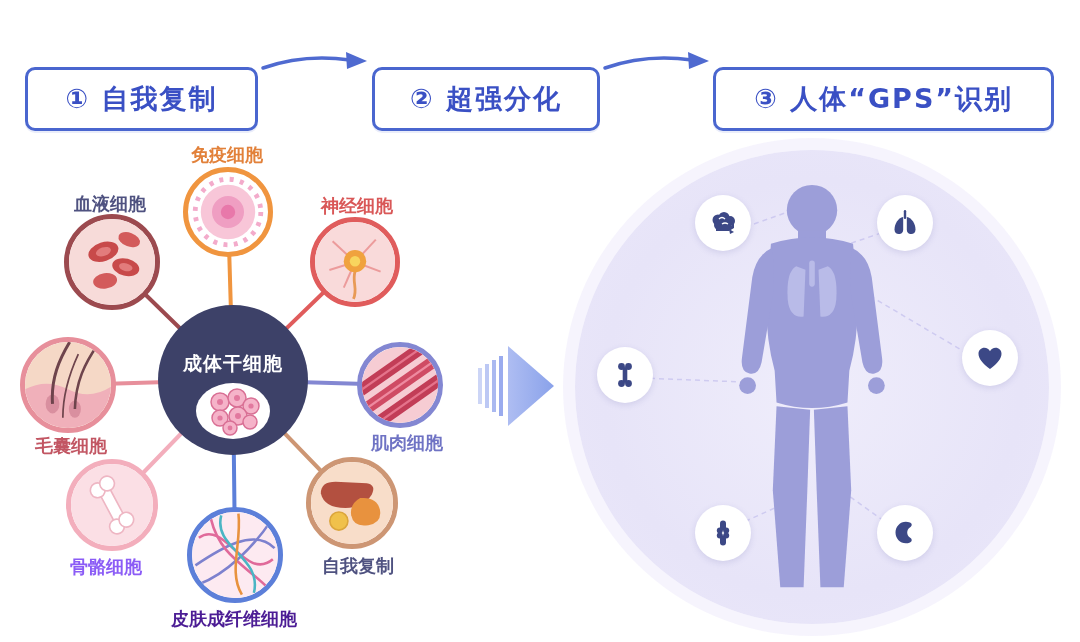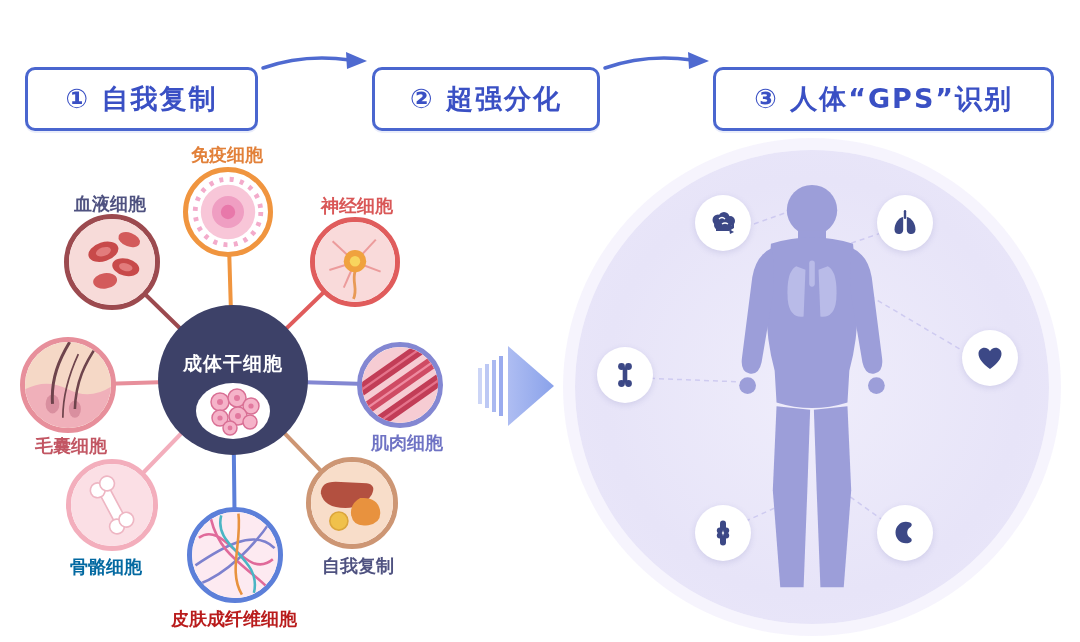--- a/index.html
+++ b/index.html
@@ -201,21 +201,21 @@
       <rect width="100" height="100" fill="#fbdfe5"></rect>
       <g transform="rotate(-28 50 50)" fill="#ffffff" stroke="#eeb6c3" stroke-width="2">
         <rect x="43" y="26" width="14" height="48" rx="7"></rect>
         <circle cx="43" cy="26" r="9"></circle>
           <circle cx="57" cy="24" r="9"></circle>
         <circle cx="43" cy="76" r="9"></circle>
           <circle cx="57" cy="74" r="9"></circle>
       </g>
     </svg>
   </div>
-  <div class="cell-label lb-bone" style="color: #0369a1;">骨骼细胞</div>
+  <div class="cell-label lb-bone" style="color: #8b5cf6;">骨骼细胞</div>
 
   <div class="cell c-organ" style="border-color: rgb(205, 150, 116);">
     <svg viewBox="0 0 100 100">
       <rect width="100" height="100" fill="#f8ddc9"></rect>
       <path d="M12,38 Q12,24 30,24 L68,26 Q80,28 74,40 Q64,56 42,56 Q16,56 12,38 Z" fill="#b35040"></path>
       <path d="M60,44 q20,-2 24,14 q3,16 -14,19 q-18,3 -21,-12 q-2,-14 11,-21 z" fill="#e8923e"></path>
       <circle cx="34" cy="72" r="11" fill="#f0c14b" stroke="#dca63c" stroke-width="2"></circle>
     </svg>
   </div>
   <div class="cell-label lb-organ" style="color: rgb(79, 82, 128);">自我复制</div>
@@ -226,21 +226,21 @@
       <g fill="none" stroke-width="3">
         <path d="M8,30 C38,8 62,82 94,55" stroke="#e06a9a"></path>
         <path d="M4,62 C34,42 72,18 96,42" stroke="#7d81ce"></path>
         <path d="M22,8 C32,50 62,62 88,88" stroke="#e06a9a"></path>
         <path d="M8,84 C40,72 72,40 92,10" stroke="#7d81ce"></path>
         <path d="M34,4 C24,42 82,52 72,94" stroke="#4ab5c4"></path>
         <path d="M54,2 C58,36 42,70 58,96" stroke="#e8923e"></path>
       </g>
     </svg>
   </div>
-  <div class="cell-label lb-skin" style="color: #b91c1c;">皮肤成纤维细胞</div>
+  <div class="cell-label lb-skin" style="color: #4c1d95;">皮肤成纤维细胞</div>
 
   <svg class="flow-arrow" width="78" height="86" viewBox="0 0 78 86">
     <defs>
       <linearGradient id="agrad" x1="0" y1="0" x2="1" y2="0">
         <stop offset="0" stop-color="#aebdf2"></stop>
           <stop offset="1" stop-color="#8aa2ea"></stop>
       </linearGradient>
     </defs>
     <rect x="0" y="25" width="4" height="36" fill="#ccd5f6"></rect>
     <rect x="7" y="21" width="4" height="44" fill="#bcc8f4"></rect>

